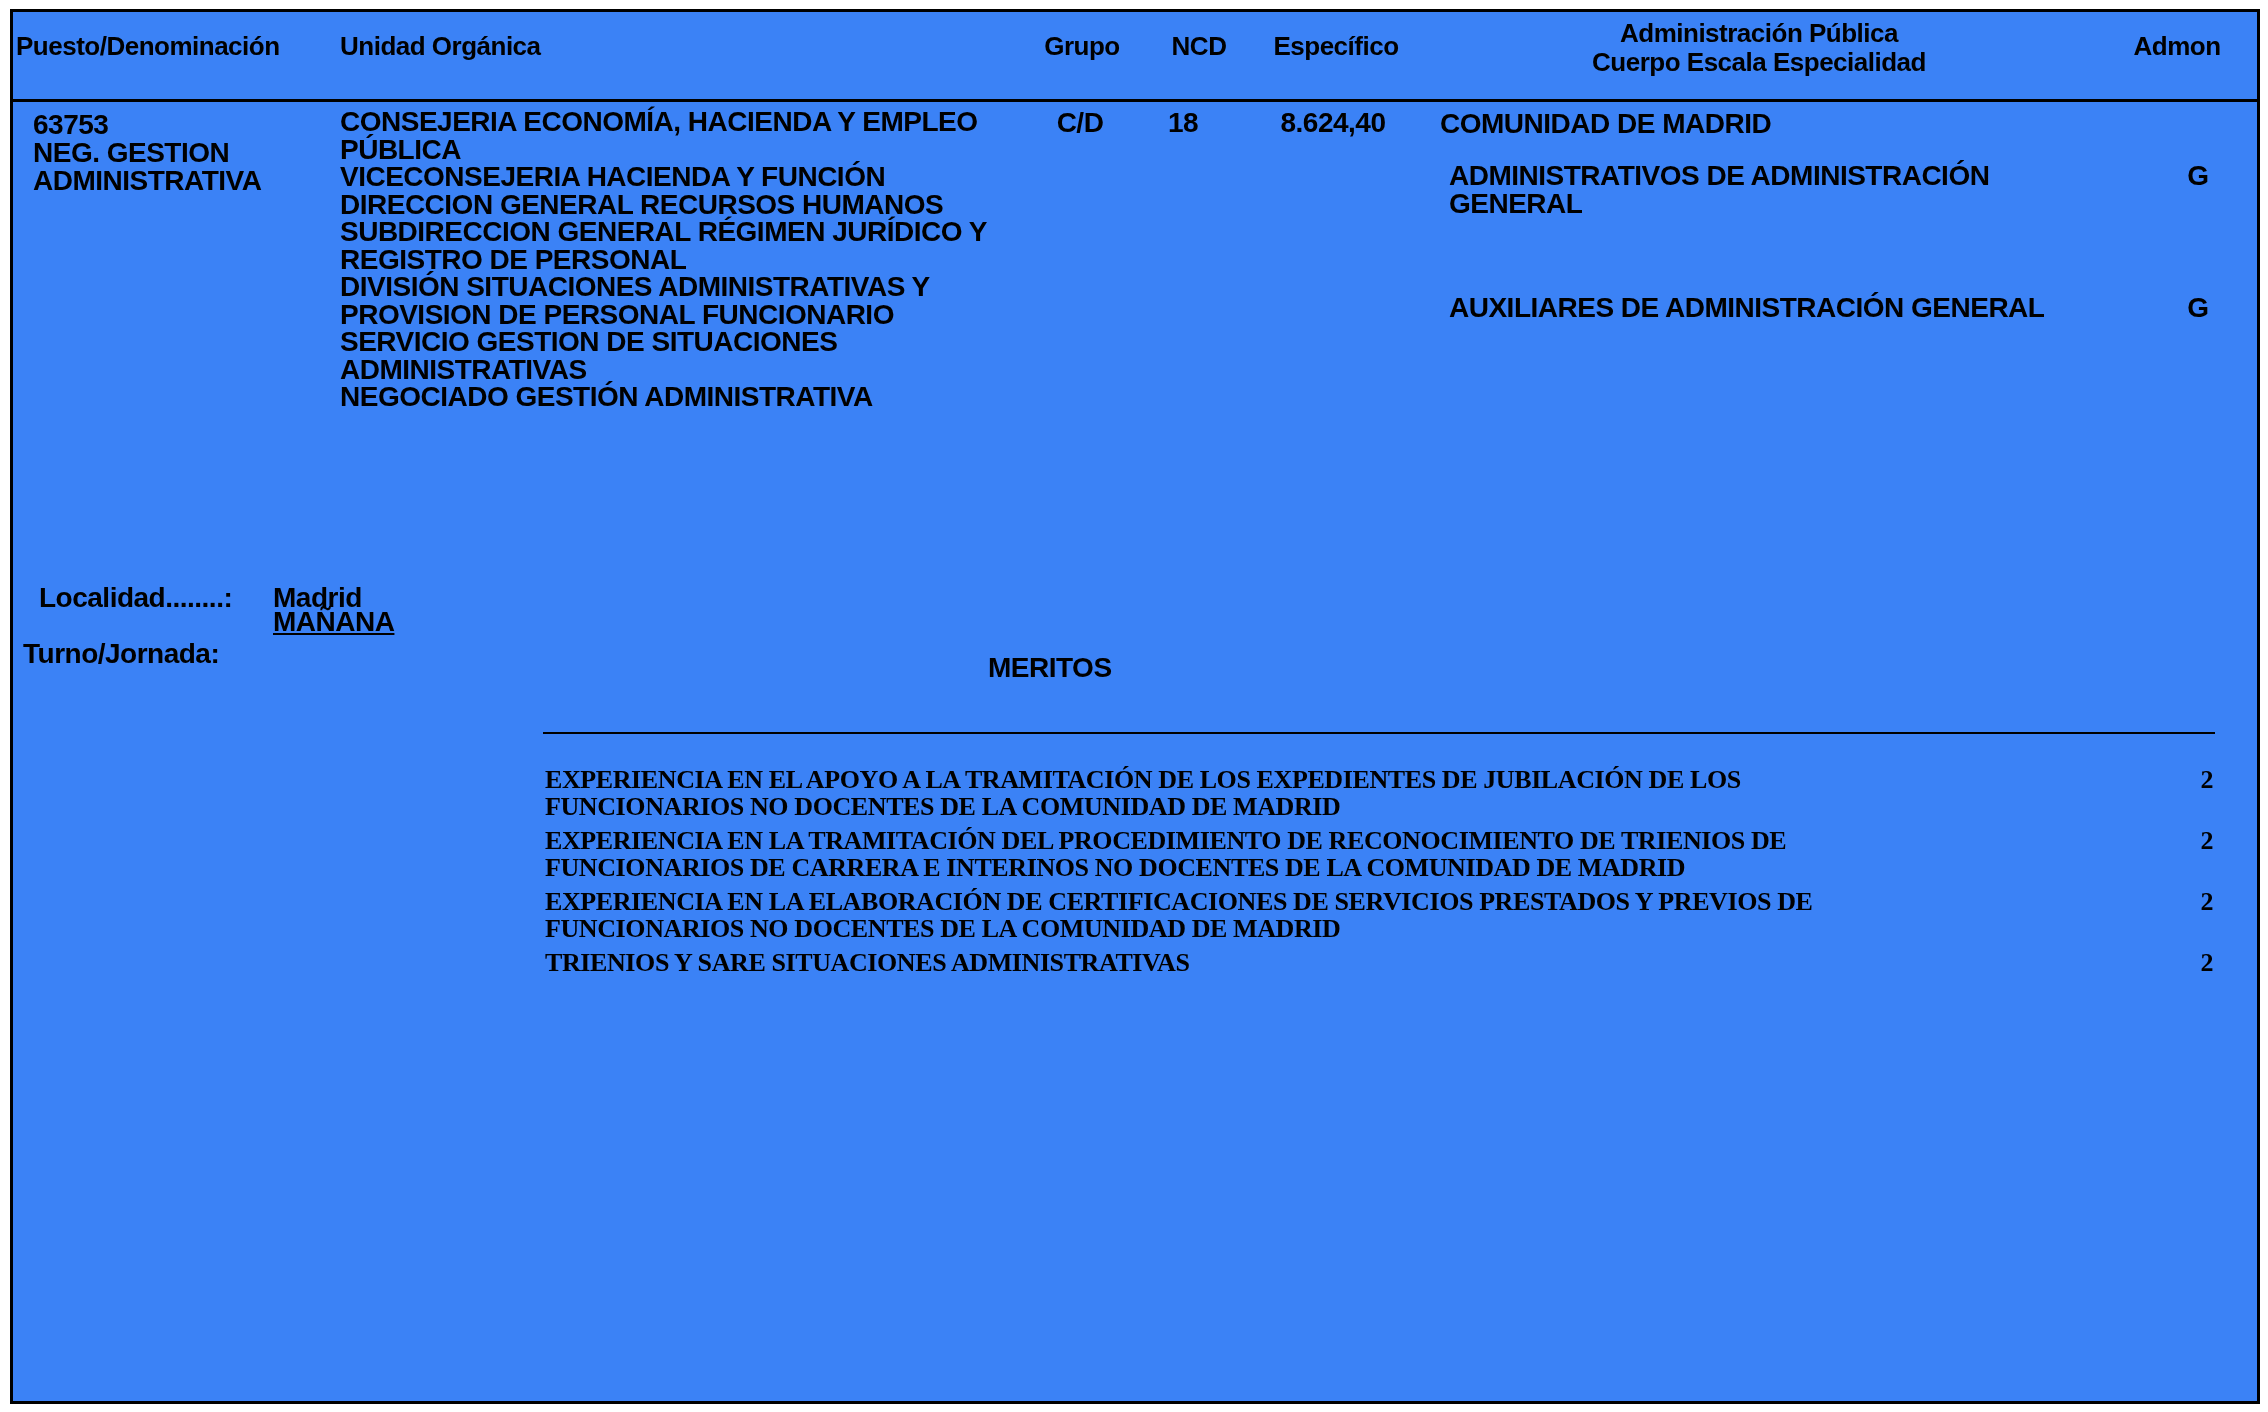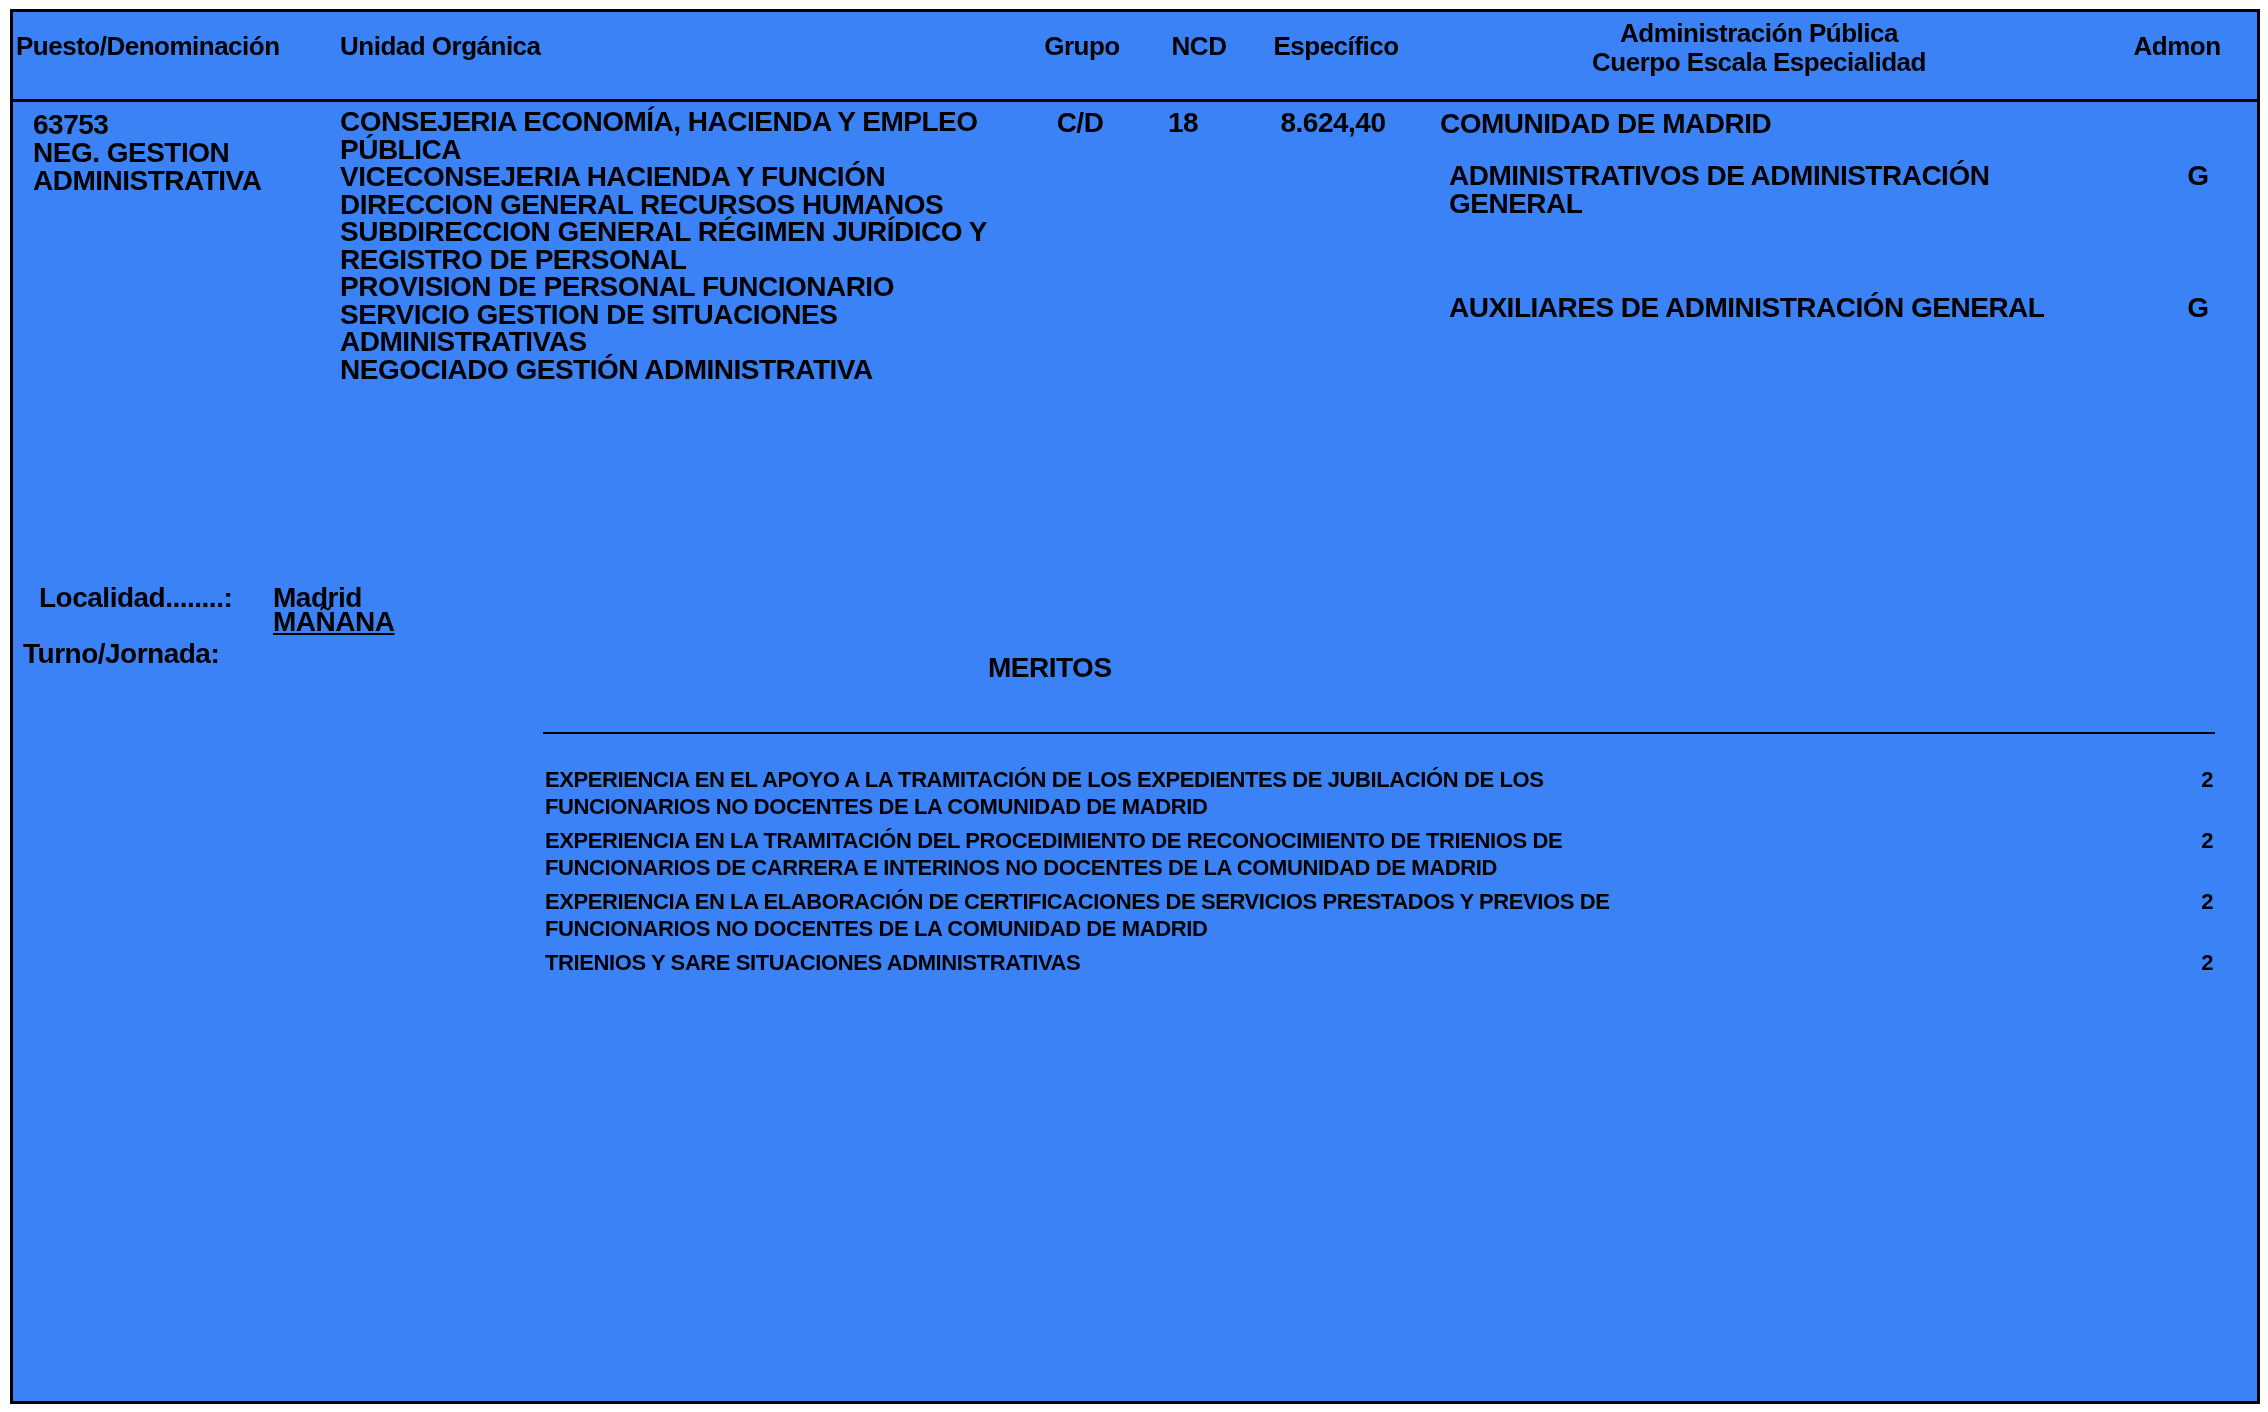--- a/index.html
+++ b/index.html
@@ -9,21 +9,21 @@
     font-weight:bold;color:#000;
     -webkit-font-smoothing:antialiased;
   }
   .page{
     position:absolute;left:10px;top:9px;right:8px;bottom:8px;
     border:3px solid #000;background:#3b82f6;box-sizing:border-box;
   }
   .abs{position:absolute;white-space:nowrap;}
   .hdr{font-size:26px;letter-spacing:-0.5px;line-height:28px;}
   .body-txt{font-size:28px;letter-spacing:-0.5px;line-height:27.5px;}
-  .merit-txt{font-size:22px;letter-spacing:-0.4px;line-height:27px;}
+  .merit-txt{font-size:26px;letter-spacing:-0.4px;line-height:27px;font-family:Liberation Serif, serif;}
   .ctr{text-align:center;}
   .rt{text-align:right;}
   .hline{position:absolute;background:#000;}
   .lines div{white-space:nowrap;}
 </style>
 </head>
 <body>
 
 <div class="page">
 
@@ -44,20 +44,21 @@
       <div>ADMINISTRATIVA</div>
     </div>
 
   <div class="abs body-txt lines" style="left:327px;top:96px;">
       <div>CONSEJERIA ECONOMÍA, HACIENDA Y EMPLEO</div>
       <div>PÚBLICA</div>
       <div>VICECONSEJERIA HACIENDA Y FUNCIÓN</div>
       <div>DIRECCION GENERAL RECURSOS HUMANOS</div>
       <div>SUBDIRECCION GENERAL RÉGIMEN JURÍDICO Y</div>
       <div>REGISTRO DE PERSONAL</div>
+      <div>DIVISIÓN SITUACIONES ADMINISTRATIVAS Y</div>
       <div>PROVISION DE PERSONAL FUNCIONARIO</div>
       <div>SERVICIO GESTION DE SITUACIONES</div>
       <div>ADMINISTRATIVAS</div>
       <div>NEGOCIADO GESTIÓN ADMINISTRATIVA</div>
     </div>
 
   <div class="abs body-txt ctr" style="left:967px;top:97px;width:200px;">C/D</div>
   <div class="abs body-txt ctr" style="left:1070px;top:97px;width:200px;">18</div>
   <div class="abs body-txt ctr" style="left:1220px;top:97px;width:200px;">8.624,40</div>
 

